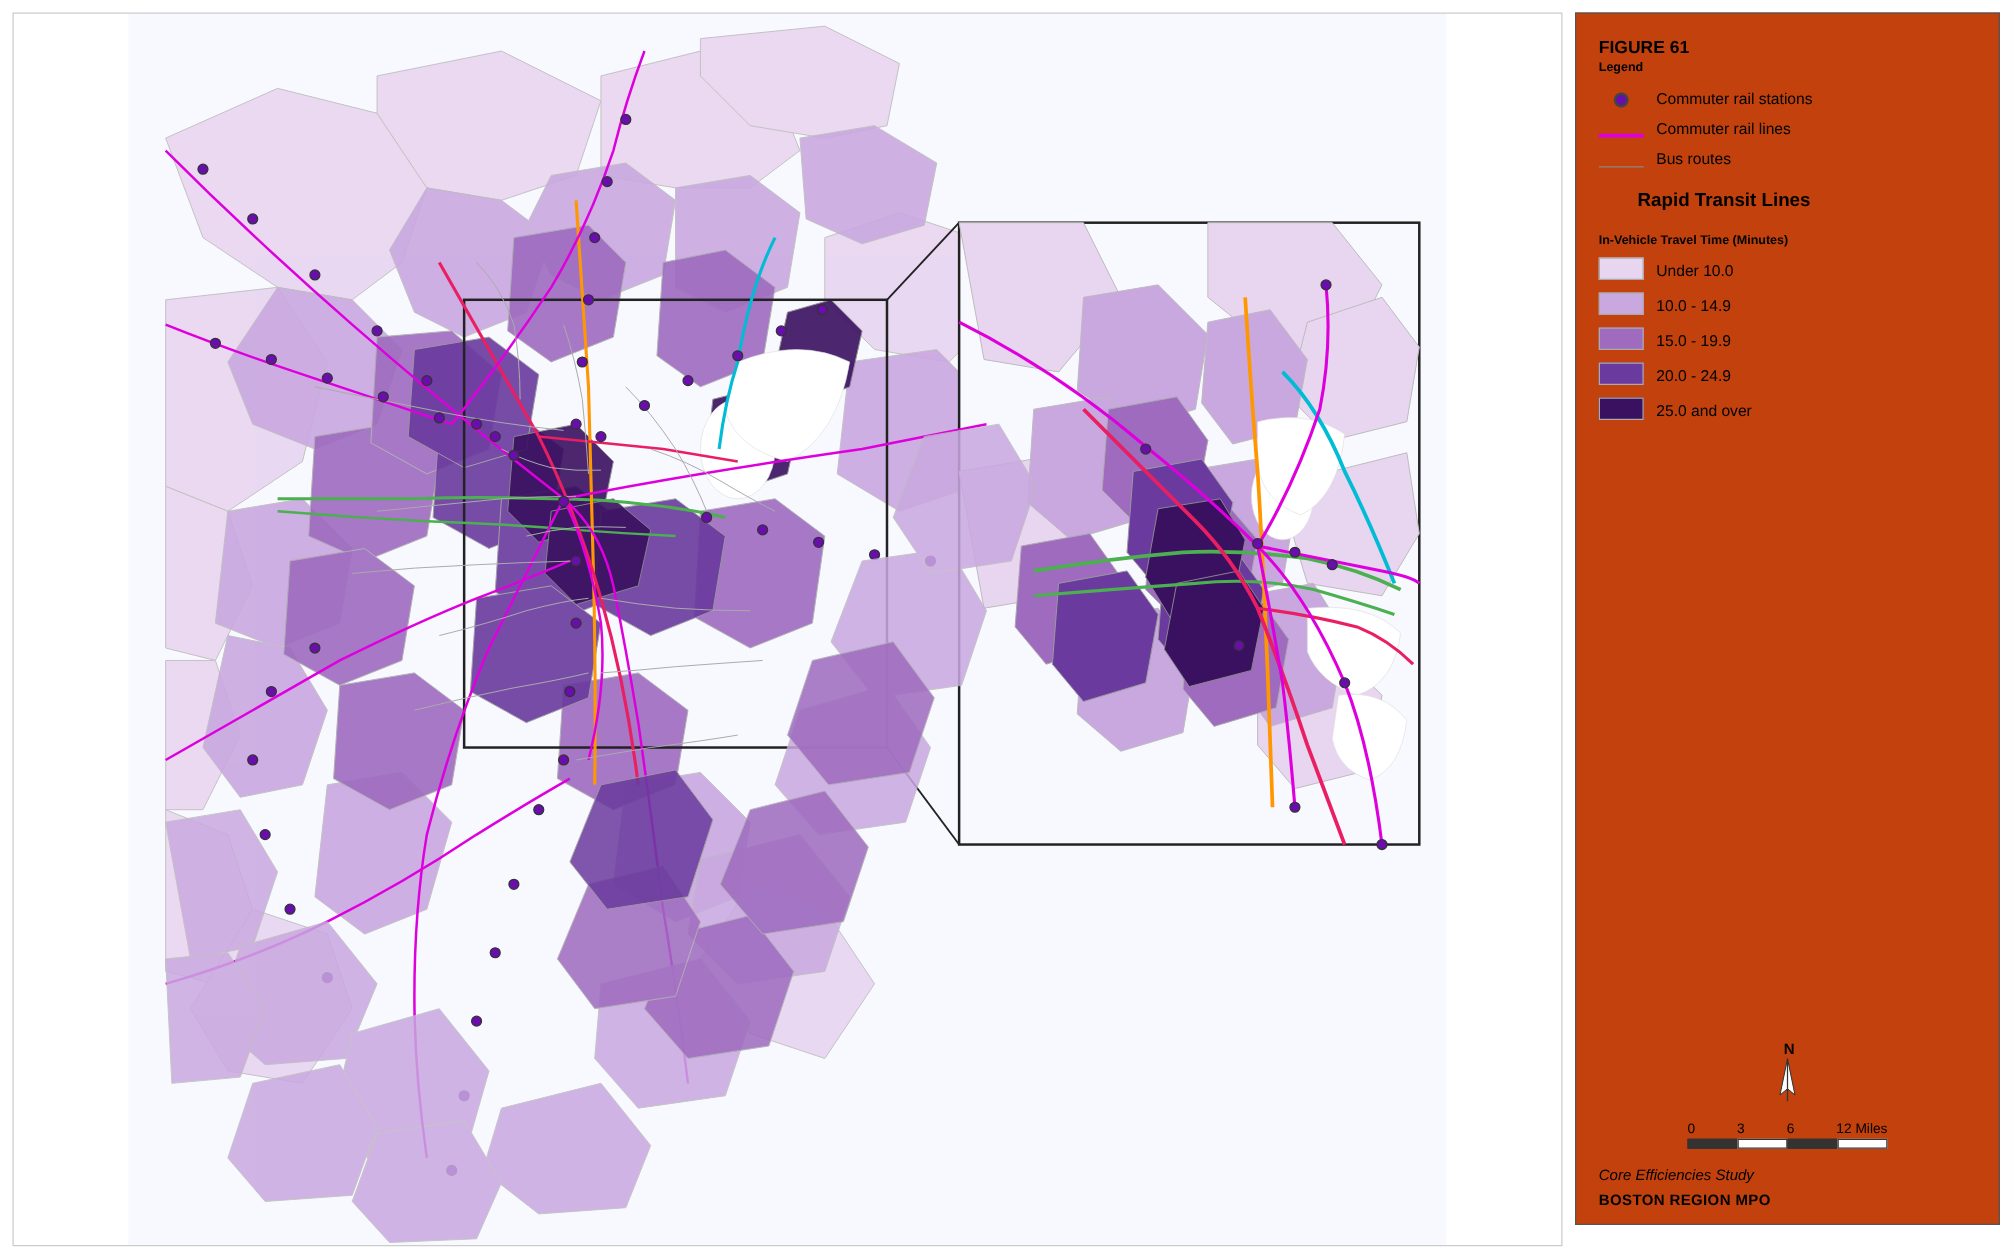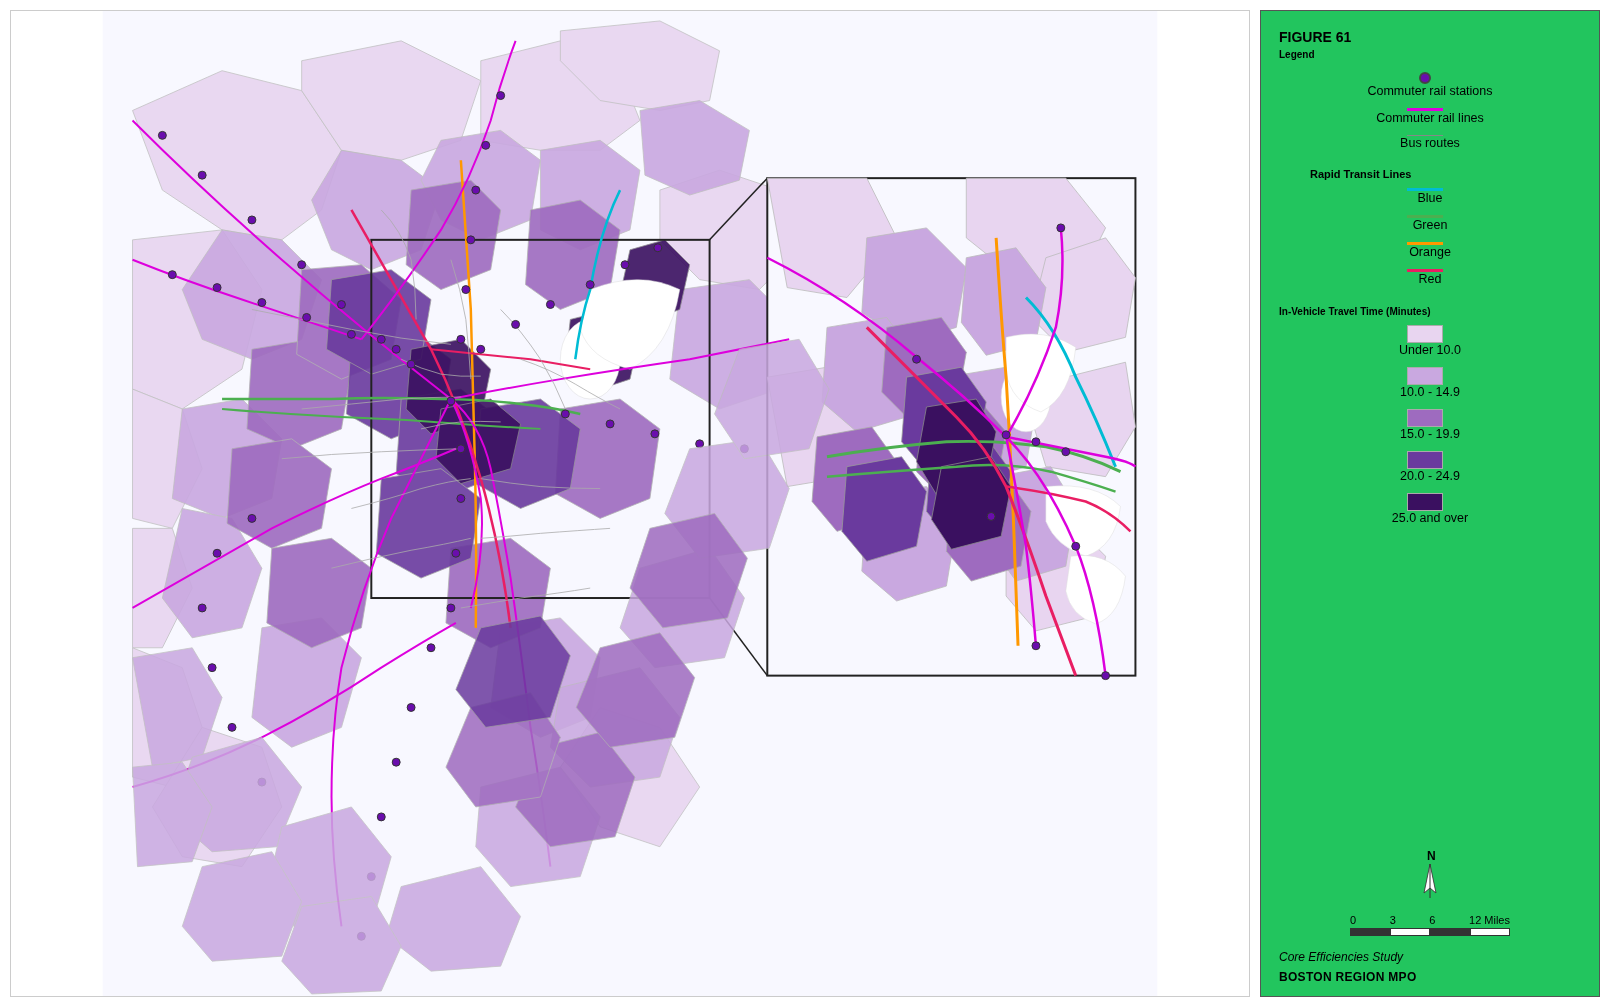--- a/index.html
+++ b/index.html
@@ -18,25 +18,25 @@
       background: #fff;
       border: 1px solid #ccc;
       margin: 10px;
       overflow: hidden;
     }
 
     #legend-panel {
       width: 340px;
       min-width: 340px;
       border: 1.5px solid #555;
-      margin: 10px 10px 10px 0;
+      margin: 10px 10px 27px 0;
       padding: 18px 18px 12px 18px;
       display: flex;
       flex-direction: column;
-      background: #22c55e;
+      background: #c2410c;
     }
 
     .figure-number {
       font-size: 14px;
       font-weight: bold;
       margin-bottom: 4px;
     }
 
     .figure-title {
       font-size: 14px;
@@ -46,24 +46,23 @@
     }
 
     .legend-title {
       font-size: 10px;
       font-weight: bold;
       margin-bottom: 12px;
     }
 
     .legend-item {
       display: flex;
-      align-items: center;
+      align-items: flex-end;
       margin-bottom: 10px;
       font-size: 12.5px;
-      flex-direction: column;
     }
 
     .legend-symbol {
       width: 36px;
       min-width: 36px;
       margin-right: 10px;
       display: flex;
       align-items: center;
       justify-content: center;
     }
@@ -81,21 +80,21 @@
       height: 3px;
     }
 
     .legend-line-thin {
       width: 36px;
       height: 1px;
       background: #888;
     }
 
     .legend-section-title {
-      font-size: 11px;
+      font-size: 15px;
       font-weight: bold;
       margin-top: 8px;
       margin-bottom: 8px;
       padding-left: 31px;
     }
 
     .legend-color-box {
       width: 36px;
       height: 18px;
       min-width: 36px;
@@ -497,50 +496,20 @@
 
   <div class="legend-item">
     <div class="legend-symbol">
       <div class="legend-line-thin"></div>
     </div>
     <span>Bus routes</span>
   </div>
 
   <div class="legend-section-title">Rapid Transit Lines</div>
 
-  <div id="rapid-transit-lines">
-
-    <div class="legend-item">
-      <div class="legend-symbol">
-        <div class="legend-line" style="background:#00bcd4;"></div>
-      </div>
-      <span>Blue</span>
-    </div>
-
-    <div class="legend-item">
-      <div class="legend-symbol">
-        <div class="legend-line" style="background:#4caf50;"></div>
-      </div>
-      <span>Green</span>
-    </div>
-
-    <div class="legend-item">
-      <div class="legend-symbol">
-        <div class="legend-line" style="background:#ff9800;"></div>
-      </div>
-      <span>Orange</span>
-    </div>
-
-    <div class="legend-item">
-      <div class="legend-symbol">
-        <div class="legend-line" style="background:#e91e63;"></div>
-      </div>
-      <span>Red</span>
-    </div>
-  </div>
 
   <div class="legend-travel-title">In-Vehicle Travel Time (Minutes)</div>
 
   <div id="travel-time-categories">
 
     <div class="legend-item">
       <div class="legend-color-box" style="background:#e8d5f0;"></div>
       <span>Under 10.0</span>
     </div>
 

